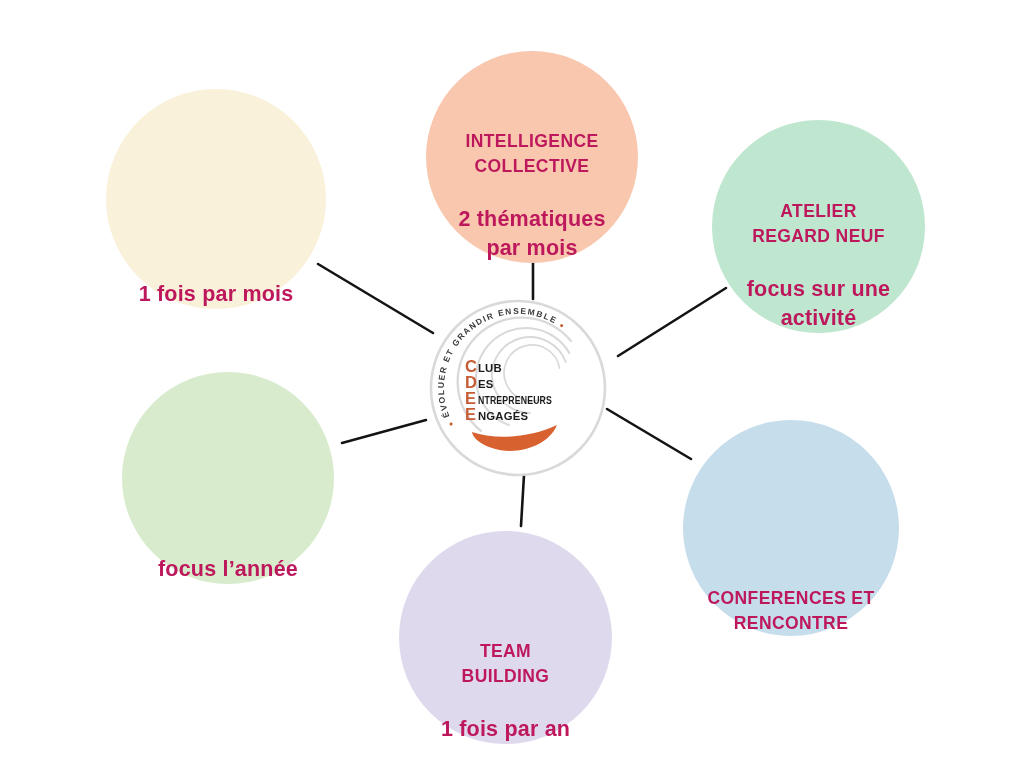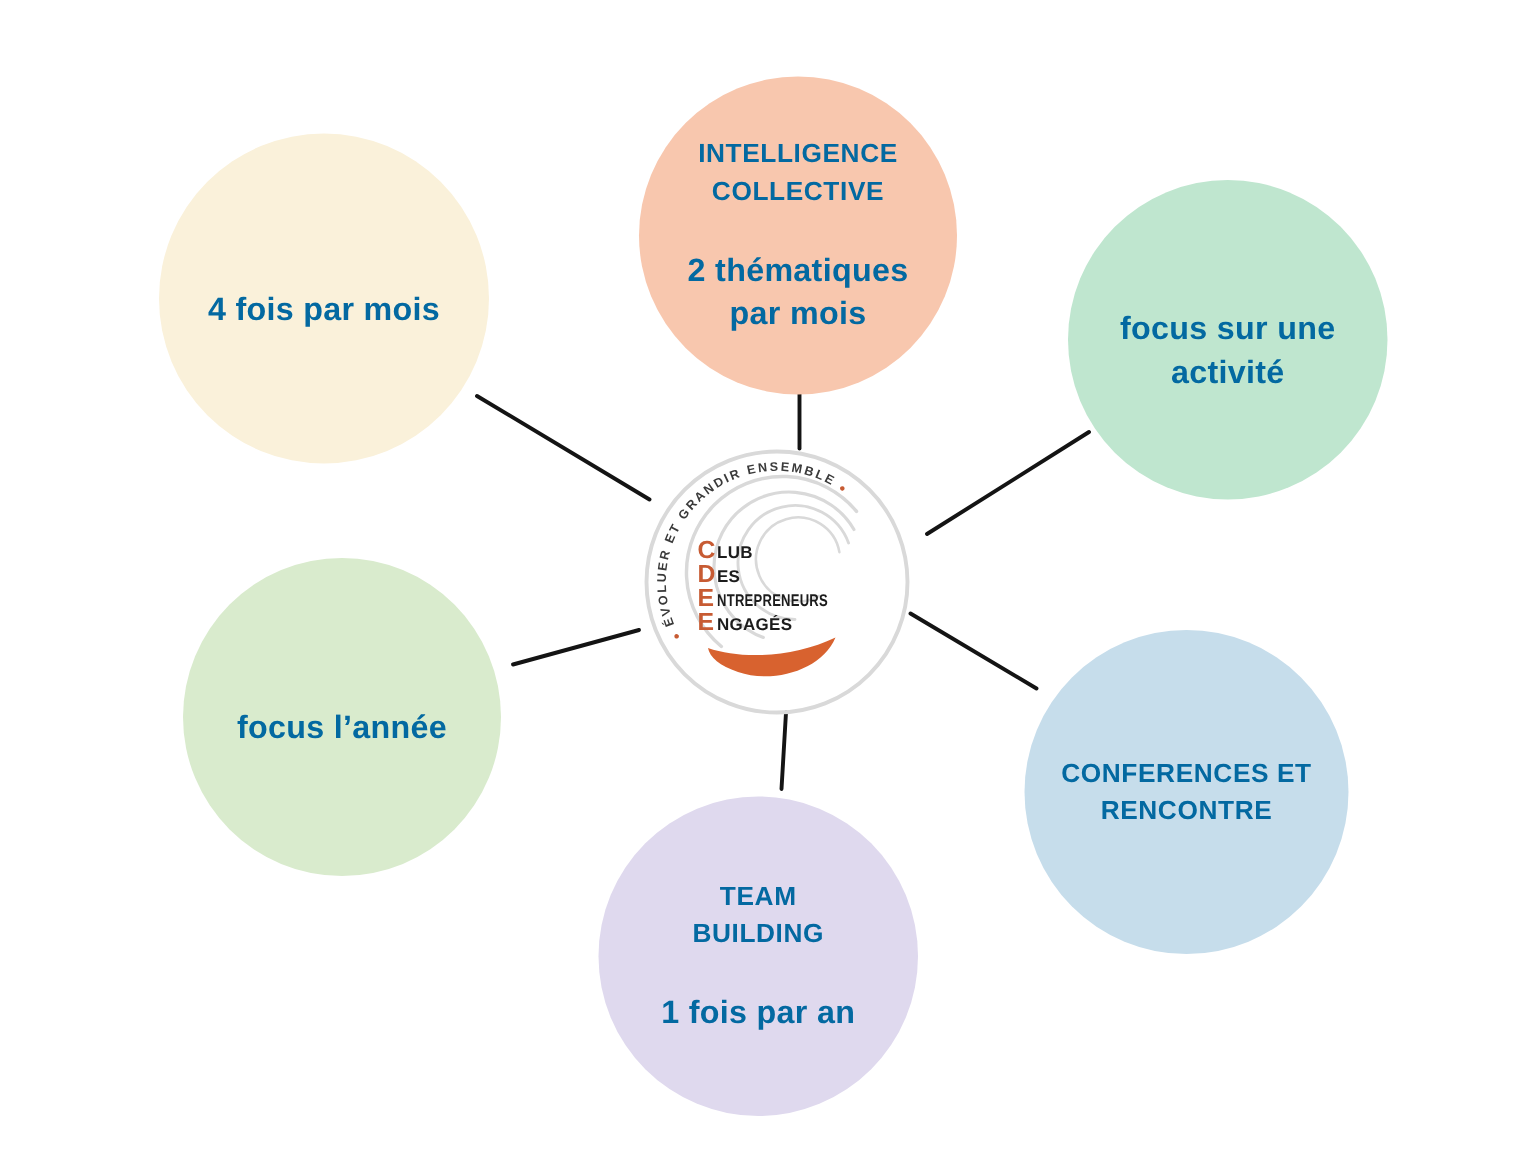--- a/index.html
+++ b/index.html
@@ -1,21 +1,21 @@
 <!DOCTYPE html>
 <html><head>
 <meta charset="utf-8">
 <style>
   html,body{margin:0;padding:0;}
   body{font-family:"Liberation Sans",sans-serif;}
   .canvas{position:relative;width:1024px;height:768px;background:#ffffff;overflow:hidden;}
   .connectors{position:absolute;left:0;top:0;width:1024px;height:768px;}
   .conn{stroke-width:2.6;stroke-linecap:round;}
   .node{position:absolute;border-radius:50%;display:flex;flex-direction:column;align-items:center;
-        justify-content:center;text-align:center;color:#0369a1;gap:12px;}
+        justify-content:flex-end;text-align:center;color:#be185d;gap:12px;}
   .node .title{font-size:17.5px;font-weight:bold;line-height:25px;letter-spacing:.4px;white-space:pre-line;}
   .node .subtitle{font-size:21.5px;font-weight:bold;line-height:29px;margin-top:14px;white-space:pre-line;letter-spacing:.2px;}
   .n1{left:106px;top:89px;width:220px;height:220px;}
   .n2{left:426px;top:51px;width:212px;height:212px;}
   .n3{left:712px;top:120px;width:213px;height:213px;}
   .n4{left:122px;top:372px;width:212px;height:212px;}
   .n5{left:399px;top:531px;width:213px;height:213px;}
   .n6{left:683px;top:420px;width:216px;height:216px;}
   .logo{position:absolute;left:420px;top:290px;width:200px;height:194px;}
   .logo svg{display:block;width:100%;height:100%;}
@@ -33,31 +33,33 @@
   <svg class="connectors" viewBox="0 0 1024 768">
     <line class="conn" x1="318" y1="264" x2="433" y2="333" style="stroke: rgb(20, 20, 20);"></line>
     <line class="conn" x1="533" y1="263" x2="533" y2="299" style="stroke: rgb(20, 20, 20);"></line>
     <line class="conn" x1="726" y1="288" x2="618" y2="356" style="stroke: rgb(20, 20, 20);"></line>
     <line class="conn" x1="342" y1="443" x2="426" y2="420" style="stroke: rgb(20, 20, 20);"></line>
     <line class="conn" x1="524" y1="475" x2="521" y2="526" style="stroke: rgb(20, 20, 20);"></line>
     <line class="conn" x1="607" y1="409" x2="691" y2="459" style="stroke: rgb(20, 20, 20);"></line>
   </svg>
 
   <div class="node n1" style="background-color: rgb(250, 241, 218);">
-    <div class="subtitle">4 fois par mois</div>
+    <div class="subtitle">1 fois par mois</div>
   </div>
 
   <div class="node n2" style="background-color: rgb(248, 199, 174);">
     <div class="title">INTELLIGENCE
 COLLECTIVE</div>
     <div class="subtitle">2 thématiques
 par mois</div>
   </div>
 
   <div class="node n3" style="background-color: rgb(191, 230, 207);">
+    <div class="title">ATELIER
+REGARD NEUF</div>
     <div class="subtitle">focus sur une
 activité</div>
   </div>
 
   <div class="node n4" style="background-color: rgb(217, 235, 205);">
     <div class="subtitle">focus l’année</div>
   </div>
 
   <div class="node n5" style="background-color: rgb(223, 217, 238);">
     <div class="title">TEAM

